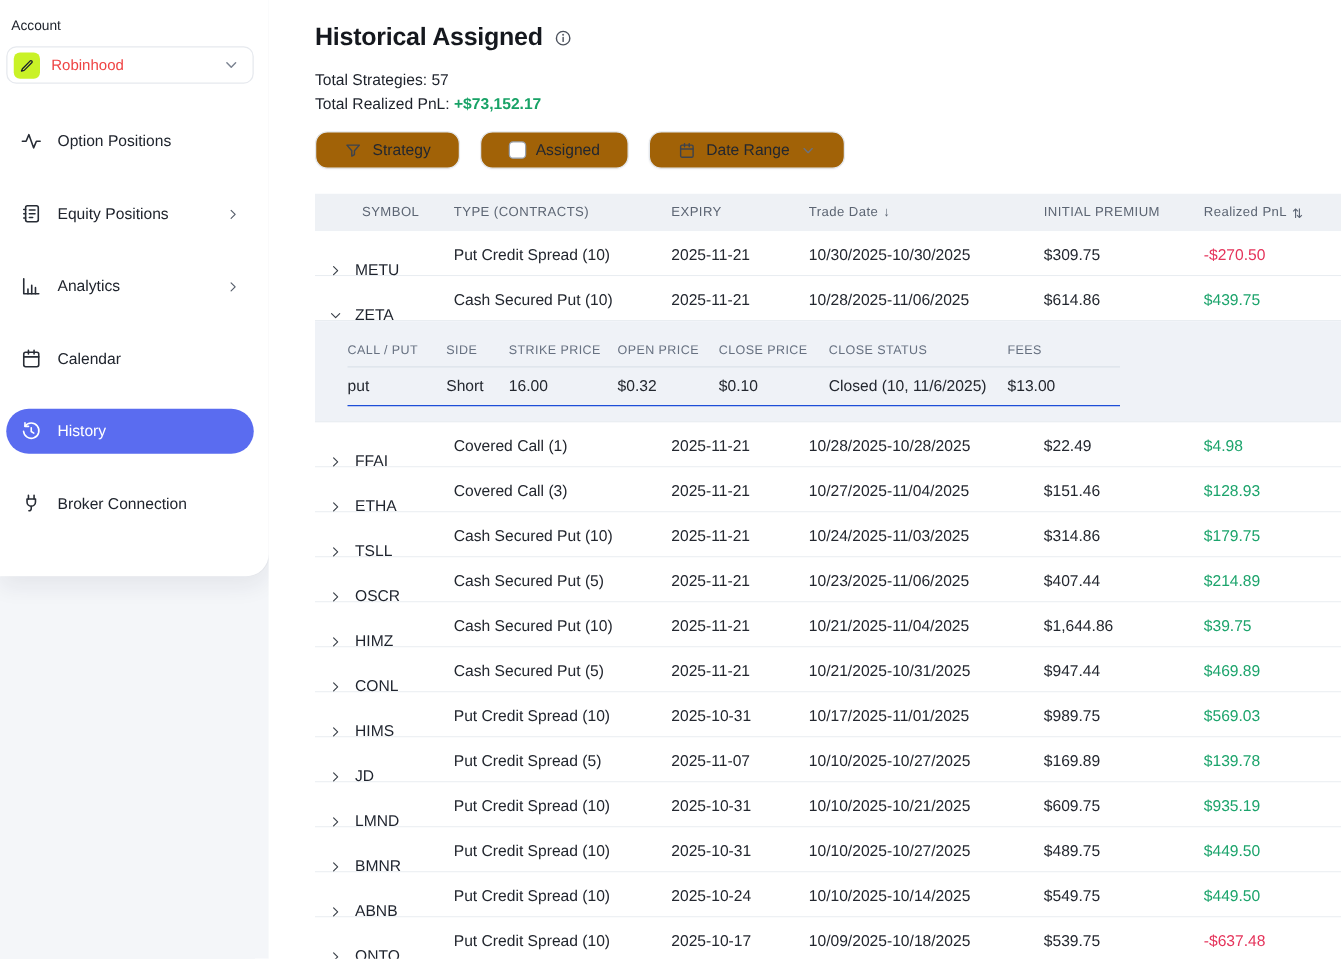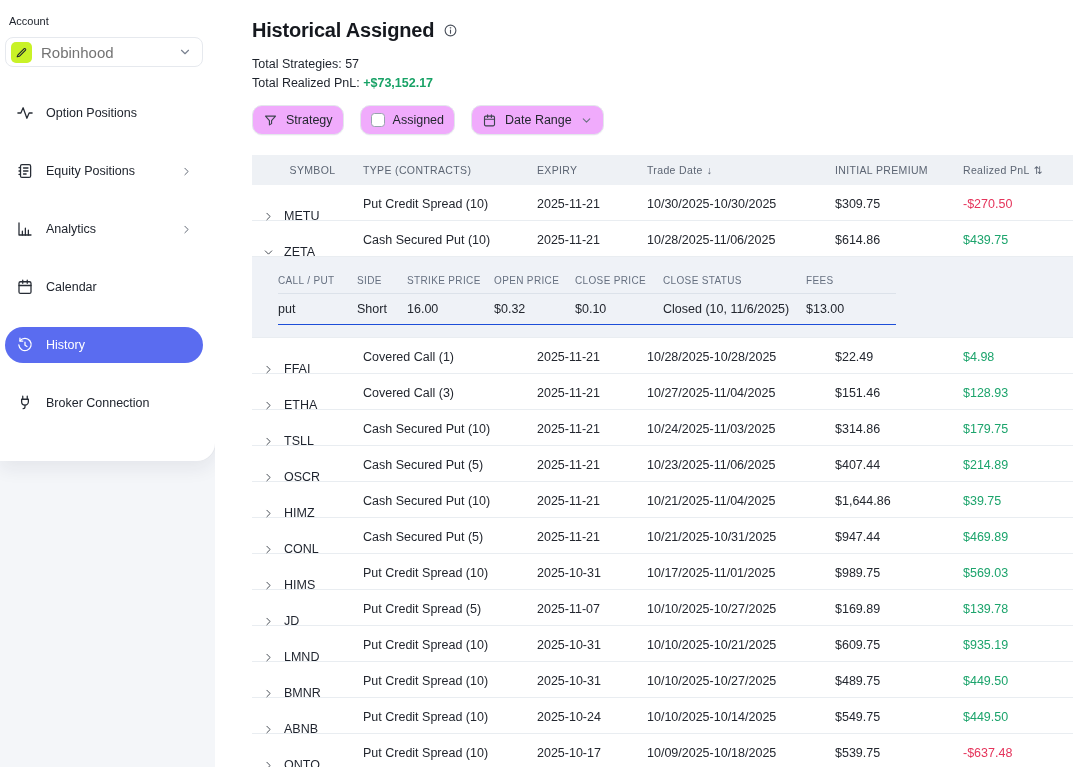--- a/index.html
+++ b/index.html
@@ -17,21 +17,21 @@
     background:#fff; height:461px; padding:13px 12px 0 5px;
     border-radius:0 0 18px 0;
     box-shadow:0 8px 18px rgba(25,35,60,.07), 1px 0 0 rgba(25,35,60,.035);
   }
   .account-label { font-size:11px; color:#20252e; margin:2px 0 10px 4px; }
   .account-box {
     display:flex; align-items:center; gap:9px; height:30px;
     border:1px solid #e6e9ee; border-radius:8px; padding:0 10px 0 5px; cursor:pointer; background:#fff;
   }
   .feather-chip { width:21px; height:21px; border-radius:5px; display:flex; align-items:center; justify-content:center; flex:none; }
-  .account-name { font-size:15px; color:#737373; flex:1; }
+  .account-name { font-size:12px; color:#ef4444; flex:1; }
   .nav { margin-top:28px; }
   .nav-item {
     display:flex; align-items:center; gap:12px; height:36px; margin-bottom:22px;
     padding:0 10px 0 11px; border-radius:18px; font-size:12.5px; color:#20252e; cursor:pointer;
   }
   .nav-item .ic { display:flex; align-items:center; color:#272c35; flex:none; }
   .nav-item .nav-chev { margin-left:auto; color:#565e6b; display:flex; }
   .nav-item.active { color:#fff; }
   .nav-item.active .ic { color:#fff; }
 
@@ -44,22 +44,22 @@
   .pnl-total { font-weight:700; }
 
   .filter-row { display:flex; gap:16px; margin-top:12px; }
   .search-box {
     width:153px; height:30px; display:flex; align-items:center; gap:7px; padding:0 10px;
     border:1px solid #e7eaef; background:#f6f8fa; border-radius:10px; color:#9aa2ad;
   }
   .search-box input { border:0; background:transparent; outline:none; width:100%; font-size:12.5px; color:#2a2f38; font-family:inherit; }
   .search-box input::placeholder { color:#9aa2ad; }
   .fbtn {
-    height:30px; display:flex; align-items:center; gap:8px; padding:0 10px; cursor:pointer;
-    border:1px solid #e3e7ec; background:#f0abfc; border-radius:10px; font-size:12.5px; color:#23272f;
+    height:30px; display:flex; align-items:center; gap:8px; padding:0 22px; cursor:pointer;
+    border:1px solid #e3e7ec; background:#a16207; border-radius:10px; font-size:12.5px; color:#23272f;
     box-shadow:0 1px 1px rgba(20,30,50,.03);
   }
   .fbtn .ic { display:flex; color:#3c434e; }
   .checkbox { width:14px; height:14px; border:1.5px solid #99a2af; border-radius:3.5px; background:#fff; }
 
   
   .table { margin-top:20px; width:821px; font-size:12.5px; }
   .thead, .trow { display:grid; grid-template-columns:111px 174px 110px 188px 128px 110px; align-items:center; }
   .thead { background:#eef1f5; height:30px; }
   .th { font-size:10.5px; color:#5c6573; letter-spacing:.35px; display:flex; align-items:center; gap:4px; }

